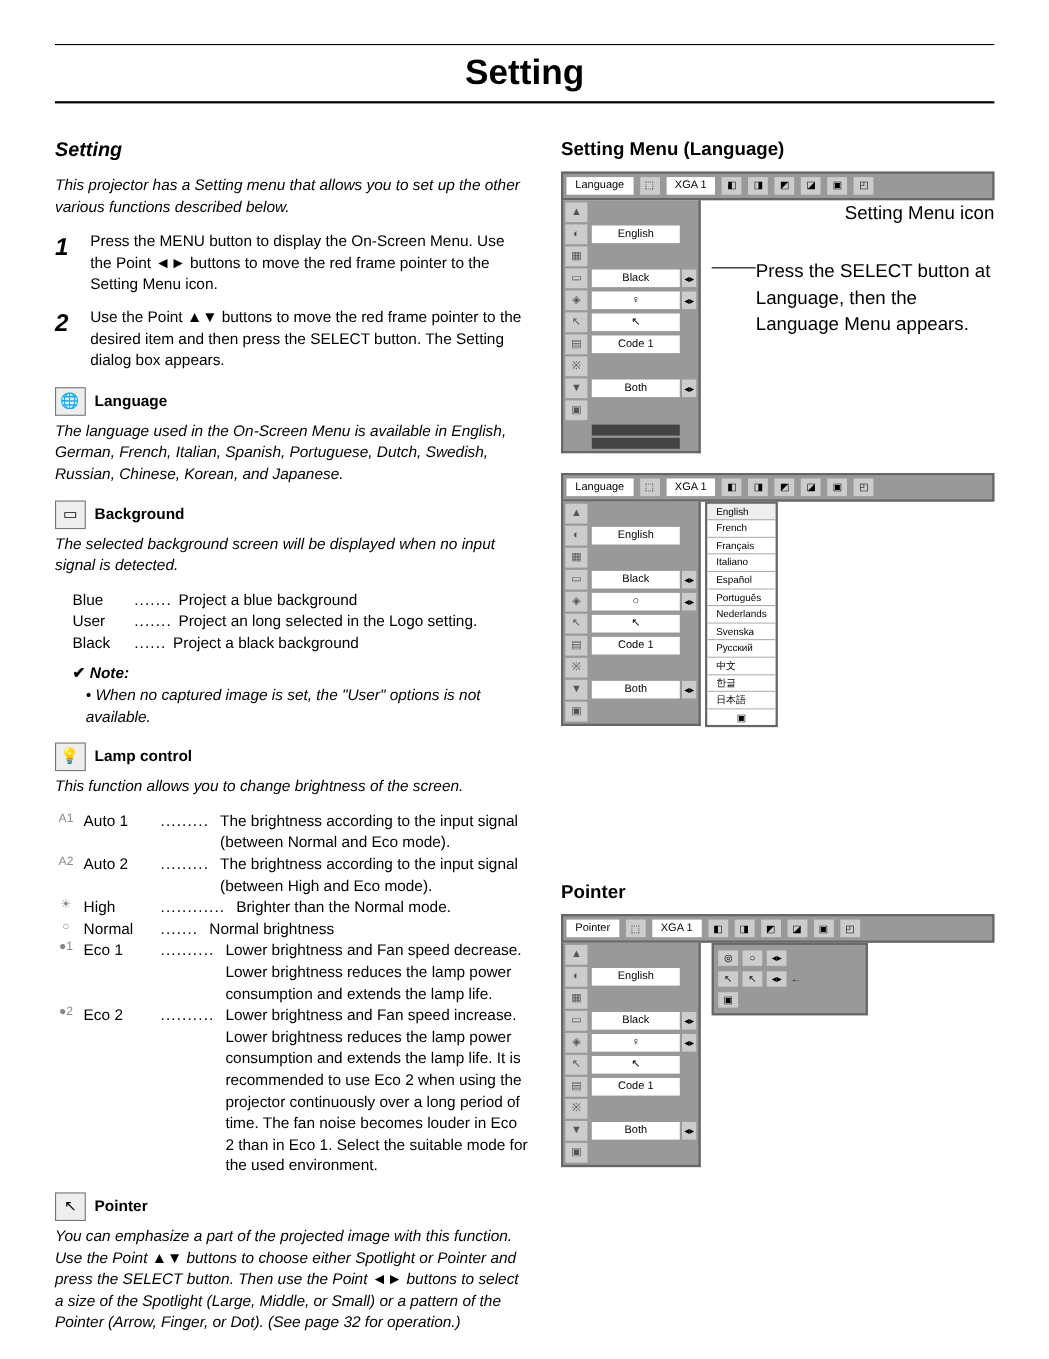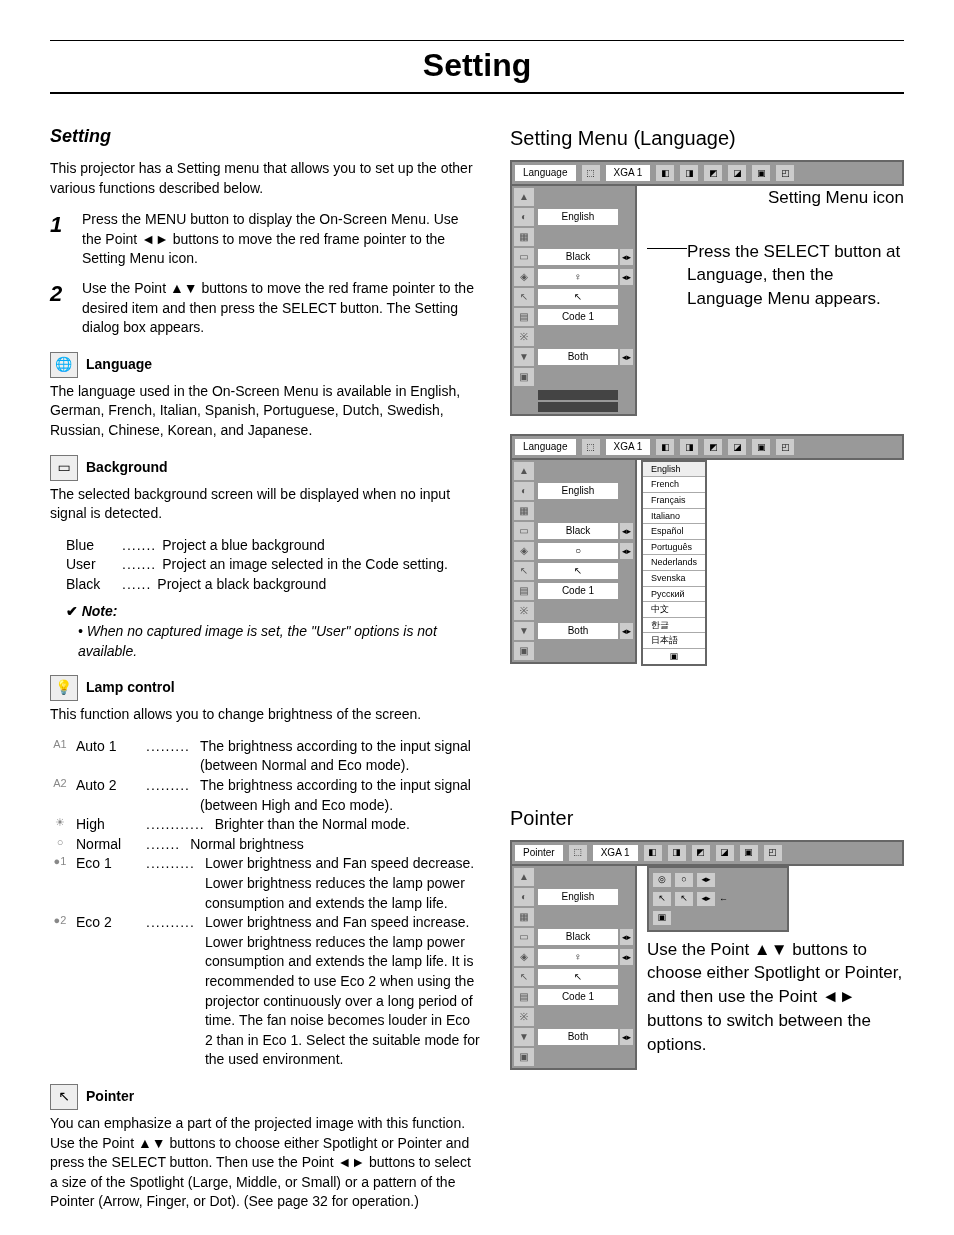--- a/index.html
+++ b/index.html
@@ -26,21 +26,21 @@
     margin-top: 30px;
   }
   .col-left { flex: 0 0 430px; }
   .col-right { flex: 1; }
   .section-title {
     font-style: italic;
     font-weight: bold;
     font-size: 18px;
     margin: 0 0 10px 0;
   }
-  p { margin: 0 0 12px 0; }
+  p { margin: 0 0 12px 0; font-style: italic; }
   .step {
     display: flex;
     gap: 12px;
     margin-bottom: 10px;
   }
   .step-num {
     font-size: 22px;
     font-weight: bold;
     font-style: italic;
     color: #000;
@@ -92,22 +92,22 @@
     font-style: italic;
     font-weight: bold;
     margin: 8px 0 0 16px;
   }
   .note-head::before { content: "✔ "; font-style: normal;}
   .note-body {
     font-style: italic;
     margin: 0 0 8px 28px;
   }
   .right-heading {
-    font-weight: normal;
-    font-size: 20px;
+    font-weight: bold;
+    font-size: 17px;
     margin: 0 0 8px 0;
   }
   .menu-shot {
     border: 0;
     margin-bottom: 18px;
   }
   .menu-header {
     display: flex;
     align-items: center;
     gap: 6px;
@@ -252,21 +252,21 @@
     </div>
     <p>The selected background screen will be displayed when no input signal is detected.</p>
     <div class="def-row">
       <span class="def-term">Blue</span>
       <span class="def-dots">.......</span>
       <span class="def-desc">Project a blue background</span>
     </div>
     <div class="def-row">
       <span class="def-term">User</span>
       <span class="def-dots">.......</span>
-      <span class="def-desc">Project an image selected in the Code setting.</span>
+      <span class="def-desc">Project an long selected in the Logo setting.</span>
     </div>
     <div class="def-row">
       <span class="def-term">Black</span>
       <span class="def-dots">......</span>
       <span class="def-desc">Project a black background</span>
     </div>
 
     <div class="note-head">Note:</div>
     <p class="note-body">• When no captured image is set, the "User" options is not available.</p>
 
@@ -530,19 +530,18 @@
             <div class="prow">
                 <span class="pcell">↖</span>
                 <span class="pcell">↖</span>
                 <span class="pcell">◂▸</span>
                 <span style="font-size:9px;">←</span>
               </div>
             <div class="prow">
                 <span class="pcell">▣</span>
               </div>
           </div>
-          <div class="callout" style="margin-top:6px;">Use the Point ▲▼ buttons to choose either Spotlight or Pointer, and then use the Point ◄► buttons to switch between the options.</div>
         </div>
       </div>
     </div>
 
   </div>
 </div>
 
 </body></html>

